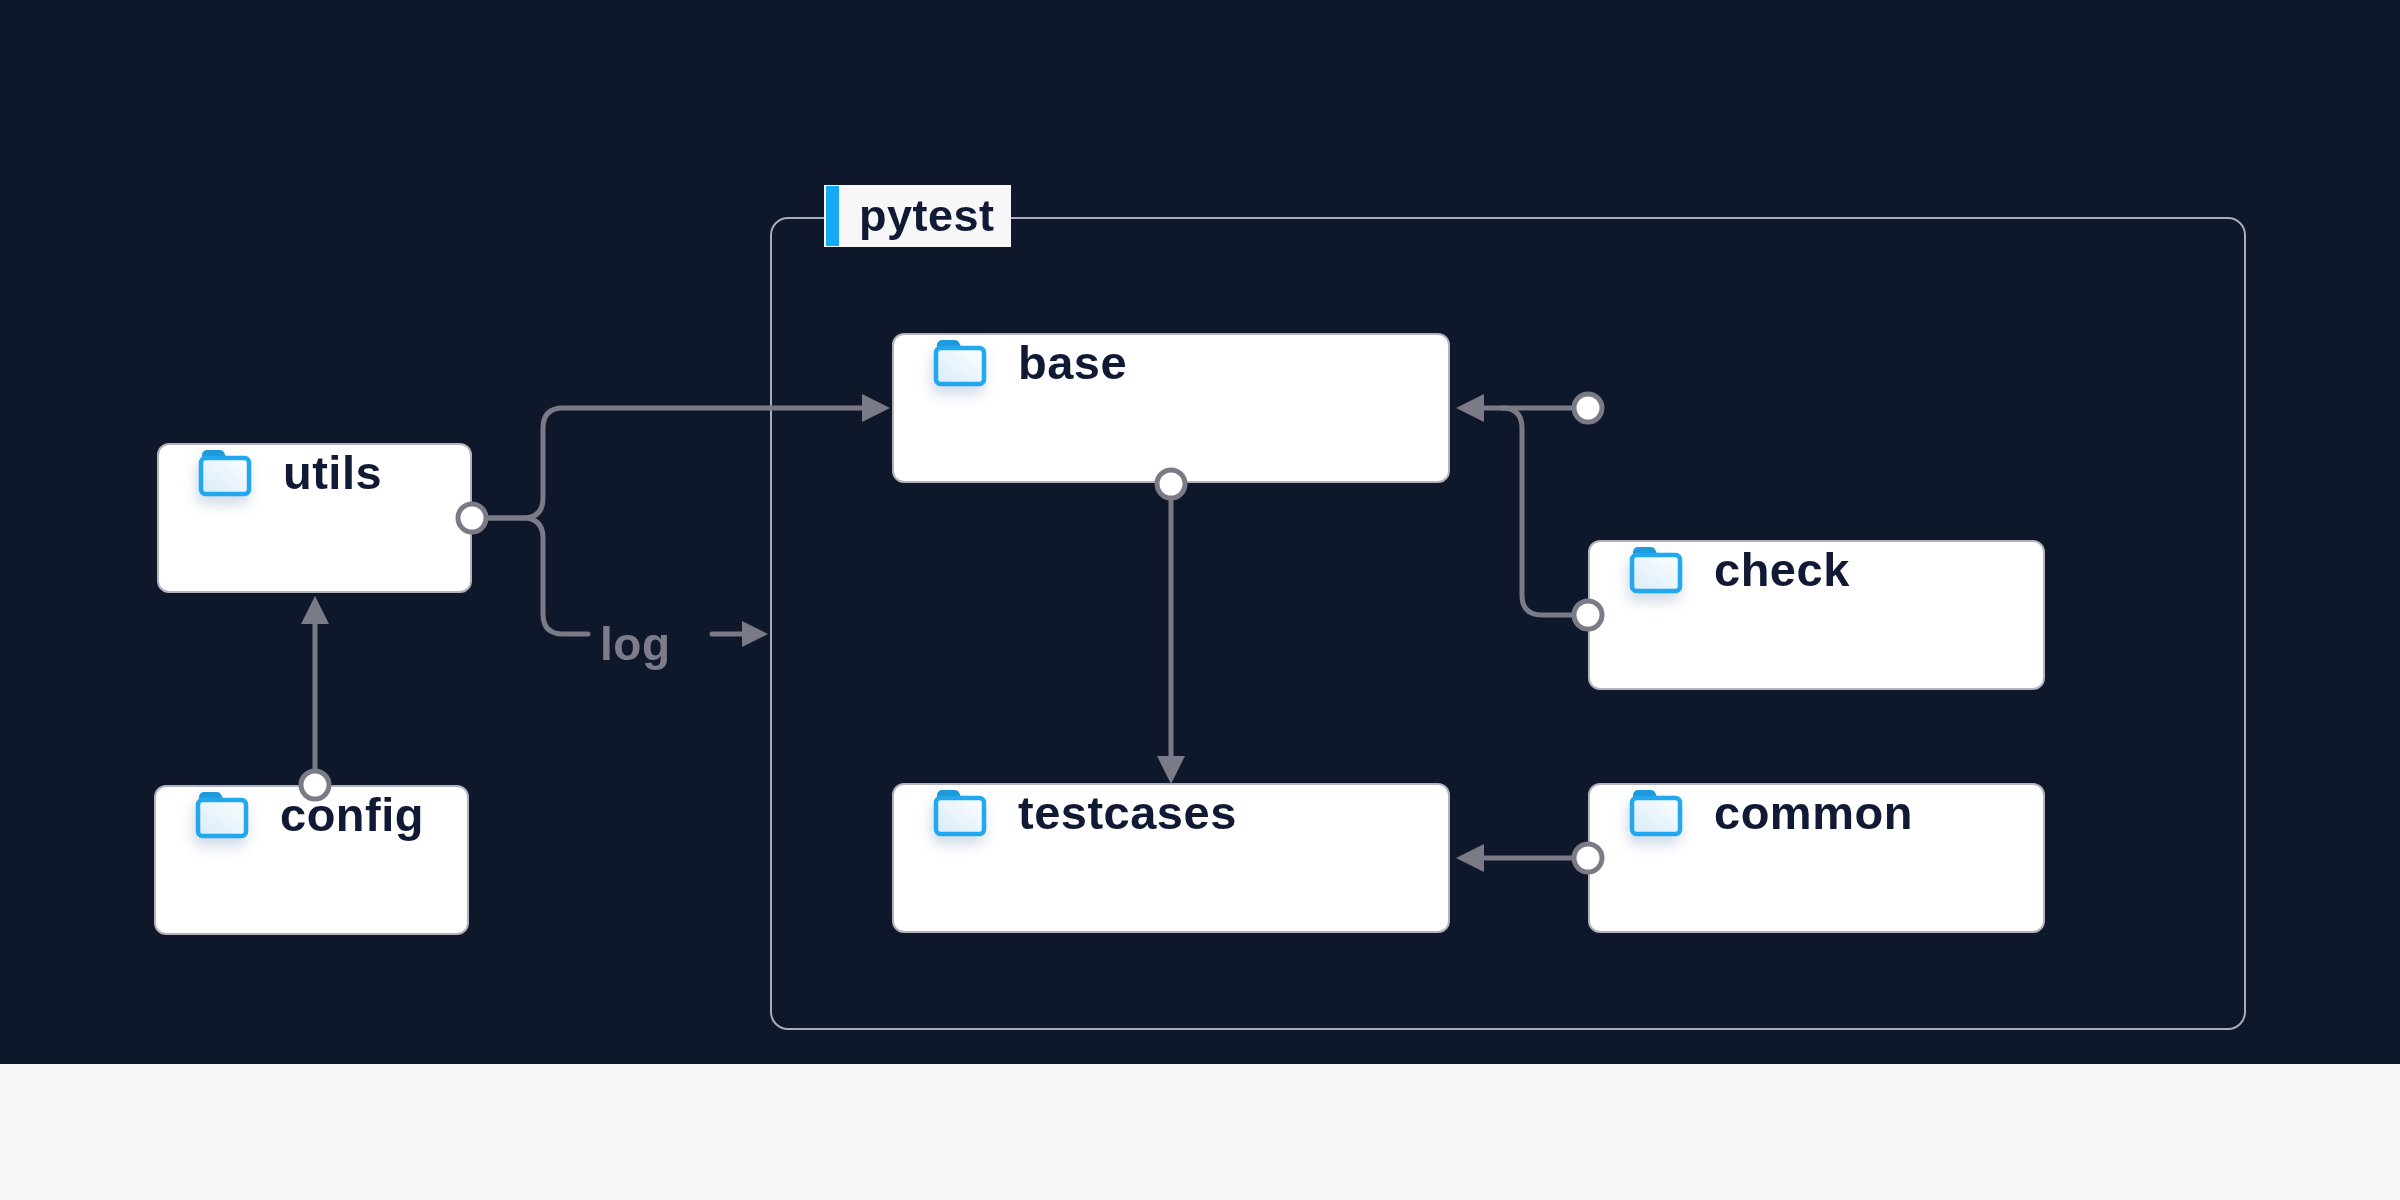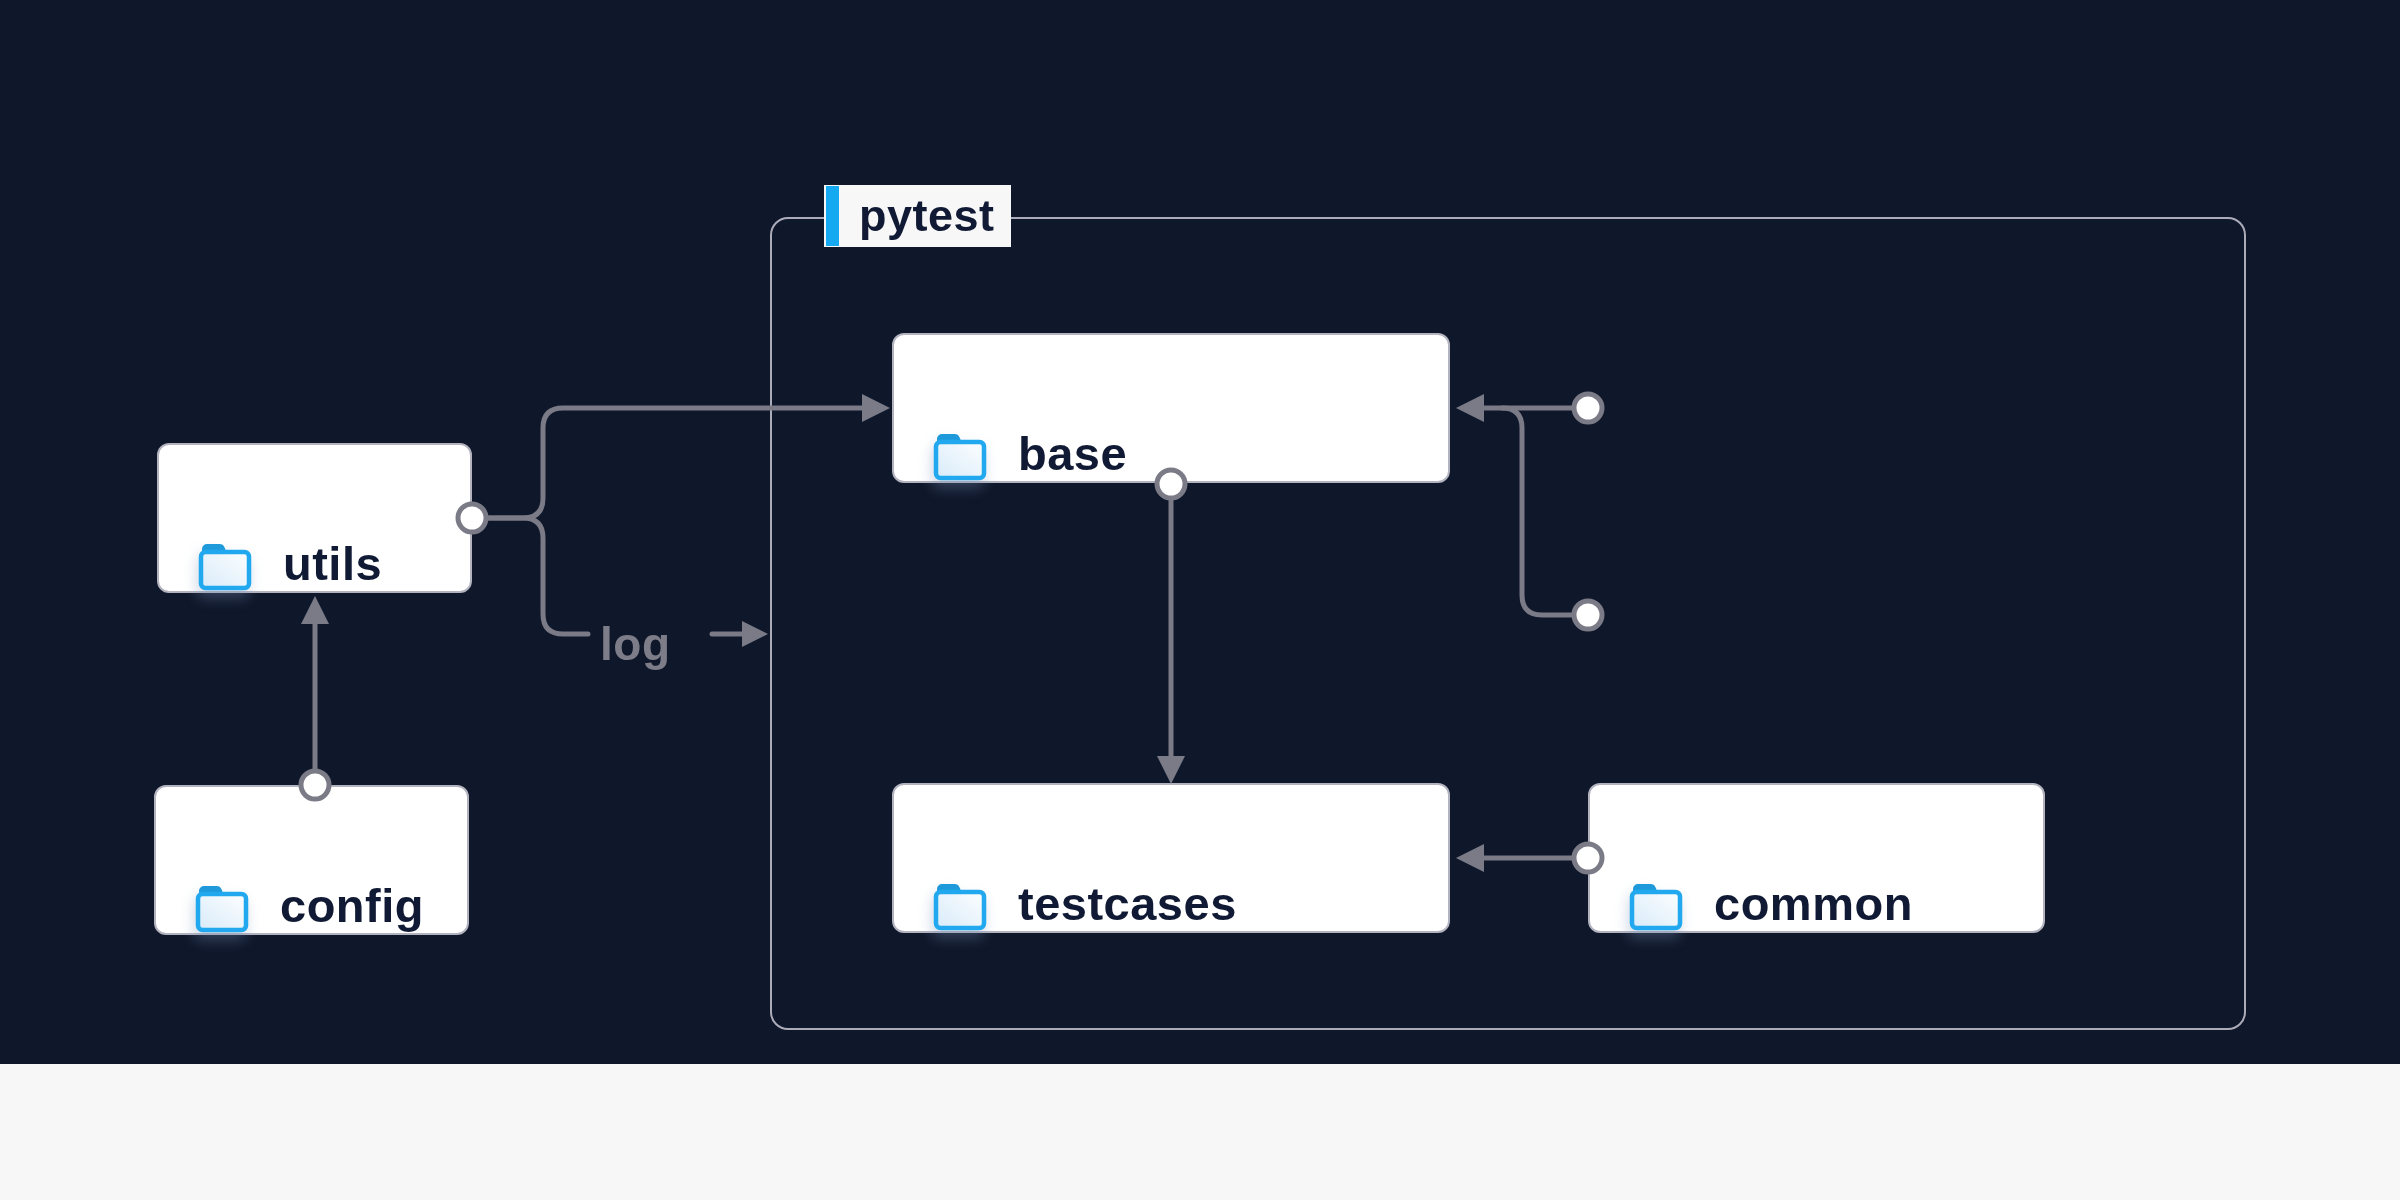--- a/index.html
+++ b/index.html
@@ -55,21 +55,21 @@
   }
 
   
   .node {
     position: absolute;
     background: #FFFFFF;
     border: 2px solid #B3B3BF;
     border-radius: 12px;
     box-sizing: border-box;
     display: flex;
-    align-items: flex-end;
+    align-items: flex-start;
     padding-left: 36px;
     gap: 28px;
     z-index: 2;
   }
   .node .label {
     font-size: 47px;
     font-weight: 700;
     color: #111A34;
     letter-spacing: 0.5px;
     white-space: nowrap;
@@ -170,20 +170,29 @@
     <span class="folder">
       <svg class="fsvg" viewBox="0 0 60 52" width="60" height="52">
         <path class="tab" d="M7 16 V 10 a5 5 0 0 1 5 -5 h12.5 a5.5 5.5 0 0 1 5.1 3.4 l3.1 7.6 z"></path>
         <rect class="body" x="6" y="13" width="48" height="36" rx="4.5" fill="url(#foldergrad)"></rect>
       </svg>
     </span>
     <span class="label">base</span>
   </div>
 
 
+  <div class="node node-check">
+    <span class="folder">
+      <svg class="fsvg" viewBox="0 0 60 52" width="60" height="52">
+        <path class="tab" d="M7 16 V 10 a5 5 0 0 1 5 -5 h12.5 a5.5 5.5 0 0 1 5.1 3.4 l3.1 7.6 z"></path>
+        <rect class="body" x="6" y="13" width="48" height="36" rx="4.5" fill="url(#foldergrad)"></rect>
+      </svg>
+    </span>
+    <span class="label">check</span>
+  </div>
 
   <div class="node node-testcases">
     <span class="folder">
       <svg class="fsvg" viewBox="0 0 60 52" width="60" height="52">
         <path class="tab" d="M7 16 V 10 a5 5 0 0 1 5 -5 h12.5 a5.5 5.5 0 0 1 5.1 3.4 l3.1 7.6 z"></path>
         <rect class="body" x="6" y="13" width="48" height="36" rx="4.5" fill="url(#foldergrad)"></rect>
       </svg>
     </span>
     <span class="label">testcases</span>
   </div>

